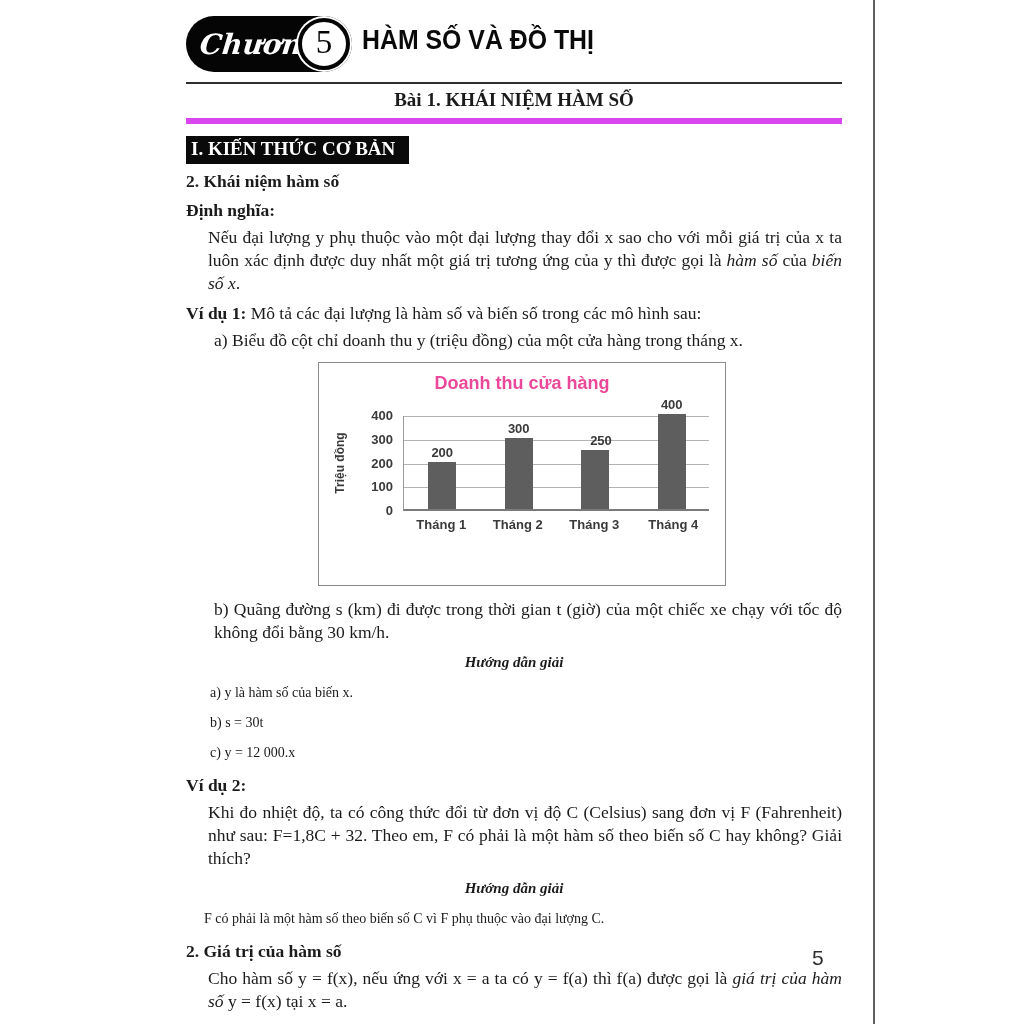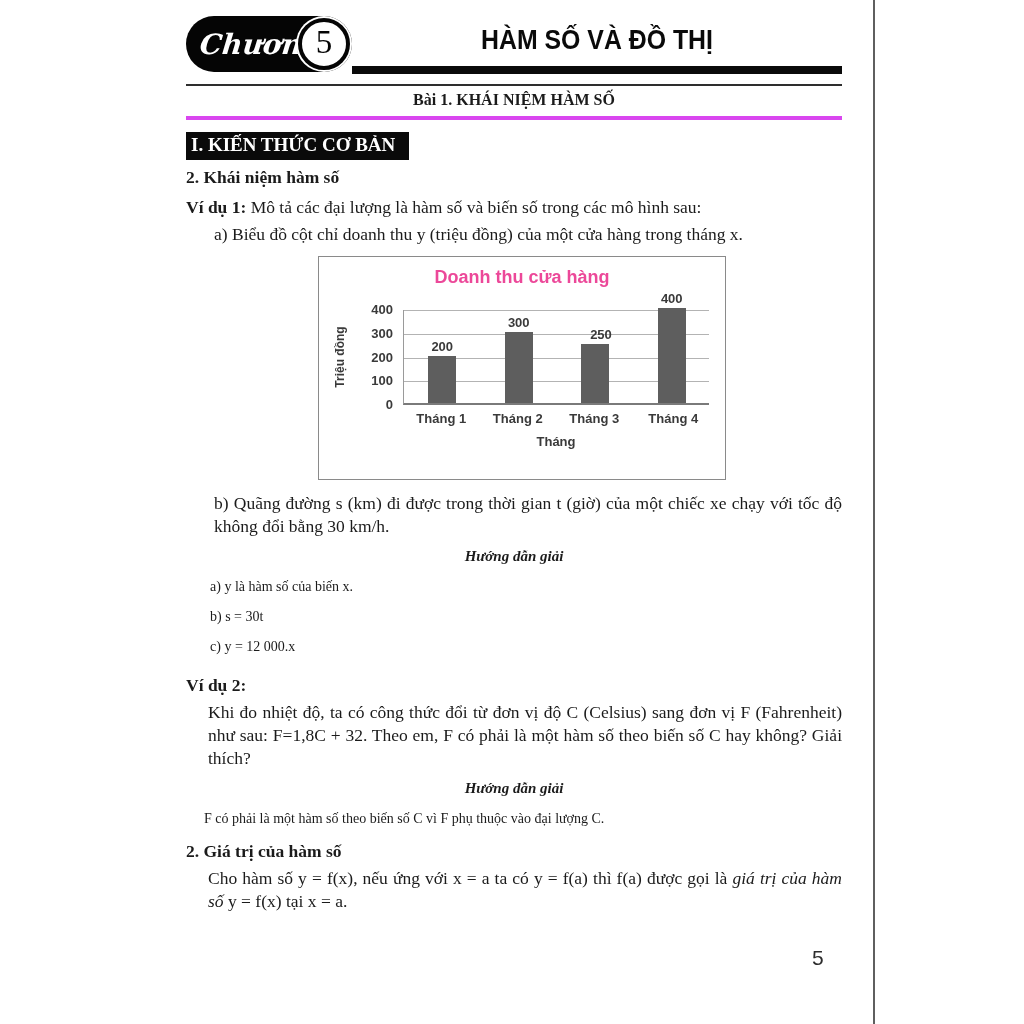--- a/index.html
+++ b/index.html
@@ -9,25 +9,25 @@
   .page-edge { position:absolute; left:873px; top:0; width:2px; height:1024px; background:#5f5f5f; }
 
   .content { position:absolute; left:186px; top:16px; width:656px; }
 
   
   .chapter-header { display:flex; align-items:flex-start; }
   .chapter-badge { position:relative; flex:0 0 166px; height:56px; background:#050505; border-radius:30px; display:flex; align-items:center; }
   .chapter-script { color:#ffffff; font-family:"DejaVu Serif", serif; font-style:italic; font-weight:bold; font-size:28px; padding-left:14px; transform:skewX(-6deg); }
   .chapter-circle { position:absolute; right:2px; top:2px; width:52px; height:52px; background:#ffffff; border:4px solid #050505; border-radius:50%; display:flex; align-items:center; justify-content:center; box-shadow:0 0 0 2px #ffffff; }
   .chapter-number { font-family:"Liberation Serif", serif; font-size:33px; color:#050505; line-height:1; padding-bottom:3px; }
-  .header-right { flex:1; display:flex; flex-direction:column; }
+  .header-right { flex:1; display:flex; flex-direction:row; }
   .chapter-title { height:48px; display:flex; align-items:center; justify-content:center; font-family:"Liberation Sans", sans-serif; font-weight:bold; font-size:27px; letter-spacing:0; color:#0a0a0a; transform:scaleX(0.92); }
   .thick-rule { height:8px; background:#0a0a0a; margin-top:2px; }
 
-  .lesson-bar { margin-top:10px; border-top:2px solid #2e2e2e; border-bottom:4px solid #d946ef; text-align:center; padding:5px 0 7px 0; font-weight:bold; font-size:16px; }
+  .lesson-bar { margin-top:10px; border-top:2px solid #2e2e2e; border-bottom:6px solid #d946ef; text-align:center; padding:5px 0 7px 0; font-weight:bold; font-size:19px; }
 
   .section-heading { display:inline-block; margin-top:12px; background:#0a0a0a; color:#ffffff; font-weight:bold; font-size:19px; padding:2px 14px 4px 5px; }
 
   .bold-line { font-weight:bold; font-size:17.5px; line-height:23px; margin-top:6px; }
   .body-p { font-size:17.5px; line-height:23px; margin-top:4px; text-align:justify; }
   .ind-def { margin-left:22px; }
   .ind-item { margin-left:28px; }
   .ind-sol { margin-left:24px; }
   .ind-sol2 { margin-left:18px; }
   .it { font-style:italic; }
@@ -70,21 +70,23 @@
     </div>
   </div>
 
   <div class="lesson-bar">Bài 1. KHÁI NIỆM HÀM SỐ</div>
 
   <div>
     <span class="section-heading">I. KIẾN THỨC CƠ BẢN</span>
   </div>
 
   <div class="bold-line">2. Khái niệm hàm số</div>
+  <div class="bold-line">Định nghĩa:</div>
 
+  <p class="body-p ind-def"><span>Nếu đại lượng y phụ thuộc vào một đại lượng thay đổi x sao cho với mỗi giá trị của x ta luôn xác định được duy nhất một giá trị tương ứng của y thì được gọi là </span><span class="it">hàm số</span><span> của </span><span class="it">biến số x</span><span>.</span></p>
 
   <p class="body-p" style="margin-top:7px;"><b>Ví dụ 1:</b><span> Mô tả các đại lượng là hàm số và biến số trong các mô hình sau:</span></p>
 
   <p class="body-p ind-item">a) Biểu đồ cột chỉ doanh thu y (triệu đồng) của một cửa hàng trong tháng x.</p>
 
   <div class="chart-frame">
     <div class="chart-title">Doanh thu cửa hàng</div>
     <div class="chart-ylabel">Triệu đồng</div>
     <div class="chart-yaxis" id="yaxis">
         <div class="ytick" style="top: 87px;">0</div>
@@ -106,32 +108,31 @@
         <div class="datalabel" style="left: 172px; top: 16.625px;">250</div>
         <div class="bar" style="left: 253.75px; height: 95px; background: rgb(94, 94, 94);"></div>
         <div class="datalabel" style="left: 242.75px; top: -19px;">400</div>
       </div>
     <div class="chart-xaxis" id="xaxis">
         <div class="xtick" style="left: 0px; width: 76.5px;">Tháng 1</div>
         <div class="xtick" style="left: 76.5px; width: 76.5px;">Tháng 2</div>
         <div class="xtick" style="left: 153px; width: 76.5px;">Tháng 3</div>
         <div class="xtick" style="left: 232px; width: 76.5px;">Tháng 4</div>
       </div>
-    <div class="chart-xlabel">Tháng</div>
   </div>
 
   <p class="body-p ind-item">b) Quãng đường s (km) đi được trong thời gian t (giờ) của một chiếc xe chạy với tốc độ không đổi bằng 30 km/h.</p>
 
   <div class="solution-heading">Hướng dẫn giải</div>
 
   <div class="sol-line ind-sol">a) y là hàm số của biến x.</div>
   <div class="sol-line ind-sol">b) s = 30t</div>
   <div class="sol-line ind-sol">c) y = 12 000.x</div>
 
-  <div class="bold-line" style="margin-top:16px;">Ví dụ 2:</div>
+  <div class="bold-line" style="margin-top:10px;">Ví dụ 2:</div>
 
   <p class="body-p ind-def">Khi đo nhiệt độ, ta có công thức đổi từ đơn vị độ C (Celsius) sang đơn vị F (Fahrenheit) như sau: F=1,8C + 32. Theo em, F có phải là một hàm số theo biến số C hay không? Giải thích?</p>
 
   <div class="solution-heading">Hướng dẫn giải</div>
 
   <div class="sol-line ind-sol2">F có phải là một hàm số theo biến số C vì F phụ thuộc vào đại lượng C.</div>
 
   <div class="bold-line" style="margin-top:10px;">2. Giá trị của hàm số</div>
 
   <p class="body-p ind-def"><span>Cho hàm số y = f(x), nếu ứng với x = a ta có y = f(a) thì f(a) được gọi là </span><span class="it">giá trị của hàm số</span><span> y = f(x) tại x = a.</span></p>

